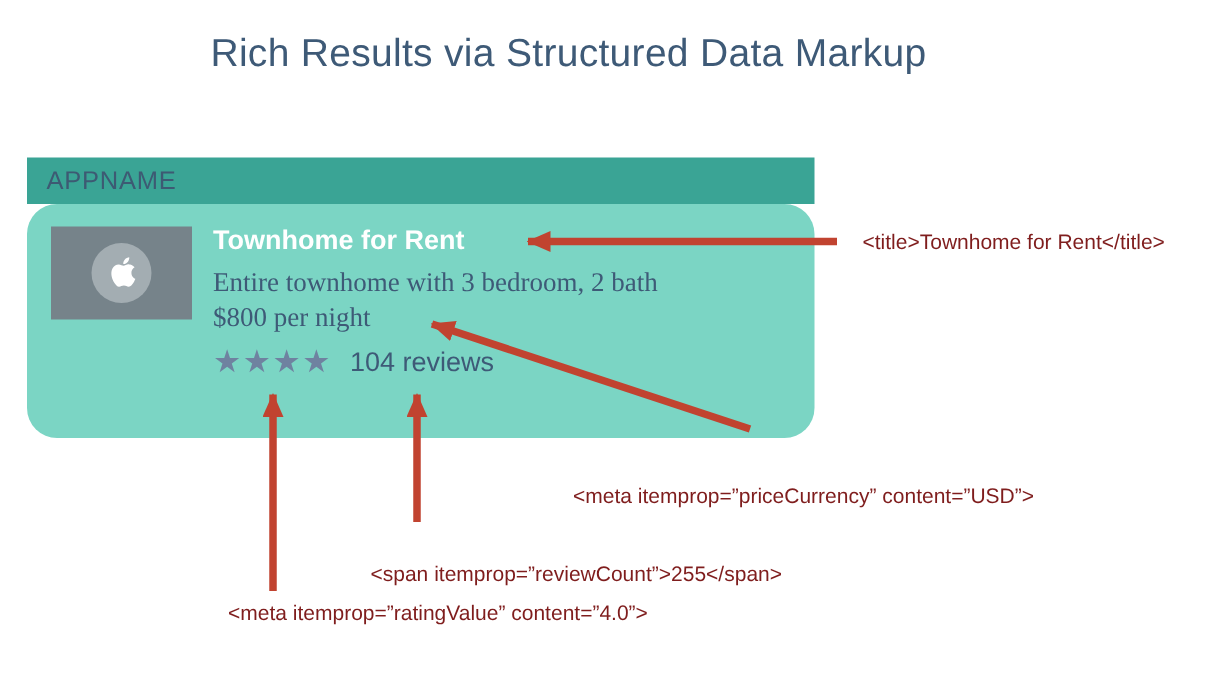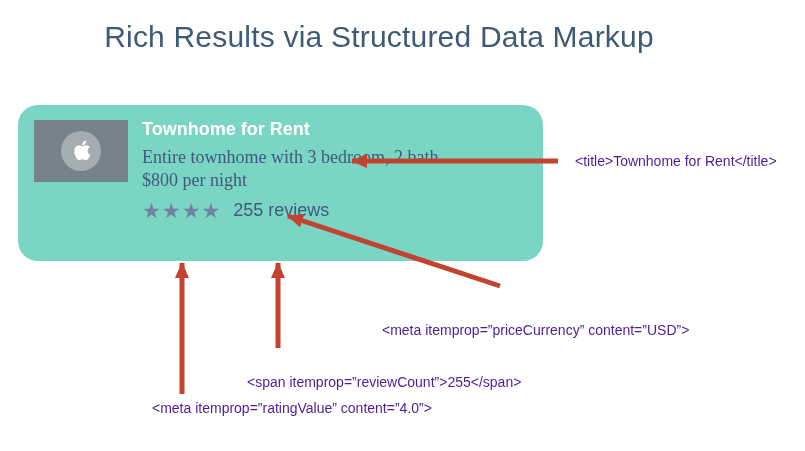--- a/index.html
+++ b/index.html
@@ -8,21 +8,21 @@
     position: relative;
     background: #ffffff;
     font-family: "Liberation Sans", sans-serif;
     overflow: hidden;
   }
   .page-title {
     position: absolute;
     top: 20px; left: 0;
     width: 758px;
     text-align: center;
-    font-size: 30px;
+    font-size: 26px;
     font-weight: 500;
     color: #3E5A77;
     letter-spacing: 0.2px;
   }
   
   .card {
     position: absolute;
     left: 18px; top: 105px;
     width: 525px;
   }
@@ -90,21 +90,21 @@
   }
   .review-count {
     font-size: 18px;
     color: #3E5A77;
     margin-left: 12px;
   }
   
   .ann {
     position: absolute;
     font-size: 14px;
-    color: #4c1d95;
+    color: #7f1d1d;
     line-height: 17.5px;
     white-space: pre;
   }
   .ann-title   { left: 575px; top: 153px; }
   .ann-price   { left: 382px; top: 287px; text-align: right; }
   .ann-review  { left: 247px; top: 374px; }
   .ann-rating  { left: 152px; top: 400px; }
   
   .arrows {
     position: absolute;
@@ -113,38 +113,41 @@
     pointer-events: none;
   }
   .arrows line { stroke-width: 5; }
 </style>
 </head>
 <body>
 
 <h1 class="page-title">Rich Results via Structured Data Markup</h1>
 
 <div class="card">
+  <div class="card-header">
+    <span>APPNAME</span>
+  </div>
   <div class="card-body">
     <div class="app-icon">
       <div class="icon-circle">
         <span style="display:flex">
           <svg width="22" height="26" viewBox="10 5 150 165" aria-hidden="true">
             <path fill="#ffffff" d="M130.1 87.3c-.2-17 13.9-25.2 14.5-25.6-7.9-11.6-20.2-13.2-24.6-13.4-10.5-1.1-20.4 6.2-25.7 6.2-5.3 0-13.5-6-22.1-5.9-11.4.2-21.9 6.6-27.7 16.8-11.8 20.5-3 50.9 8.5 67.5 5.6 8.1 12.3 17.2 21.1 16.9 8.5-.3 11.7-5.5 21.9-5.5 10.2 0 13.1 5.5 22.1 5.3 9.1-.2 14.9-8.3 20.5-16.5 6.5-9.4 9.1-18.6 9.3-19-.2-.1-17.8-6.8-17.8-26.8z"></path>
             <path fill="#ffffff" d="M113.2 37.4c4.7-5.7 7.9-13.6 7-21.4-6.8.3-15 4.5-19.9 10.2-4.4 5-8.2 13.1-7.2 20.8 7.6.6 15.4-3.9 20.1-9.6z"></path>
           </svg>
         </span>
       </div>
     </div>
     <div class="card-text">
       <div class="listing-title">Townhome for Rent</div>
       <div class="listing-desc">Entire townhome with 3 bedroom, 2 bath</div>
       <div class="listing-price">$800 per night</div>
       <div class="rating-row">
         <span class="stars">★★★★</span>
-        <span class="review-count">255 reviews</span>
+        <span class="review-count">104 reviews</span>
       </div>
     </div>
   </div>
 </div>
 
 <div class="ann ann-title">&lt;title&gt;Townhome for Rent&lt;/title&gt;</div>
 <div class="ann ann-price">
   <div>&lt;meta itemprop=”priceCurrency” content=”USD”&gt;</div>
 </div>
 <div class="ann ann-review">&lt;span itemprop=”reviewCount”&gt;255&lt;/span&gt;</div>

